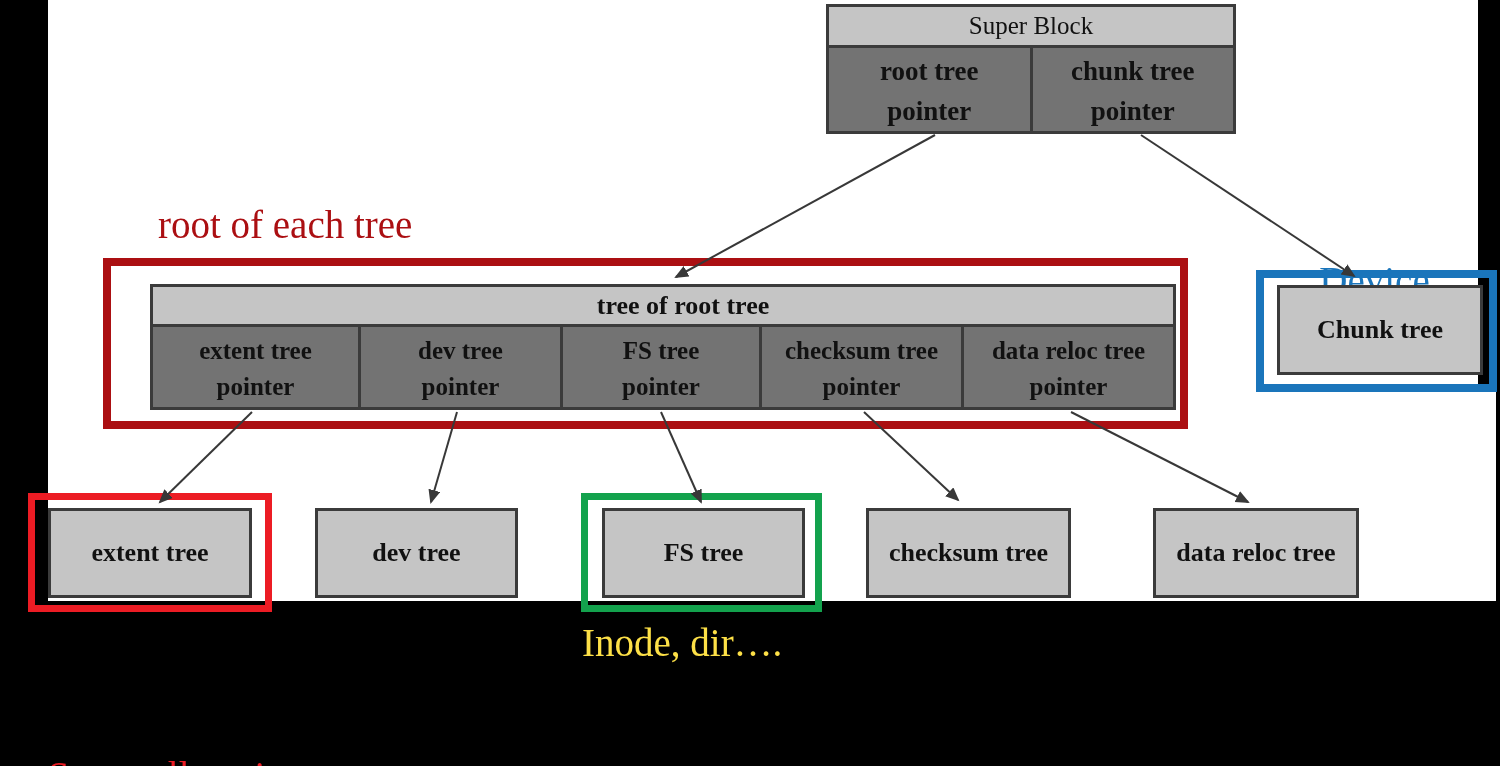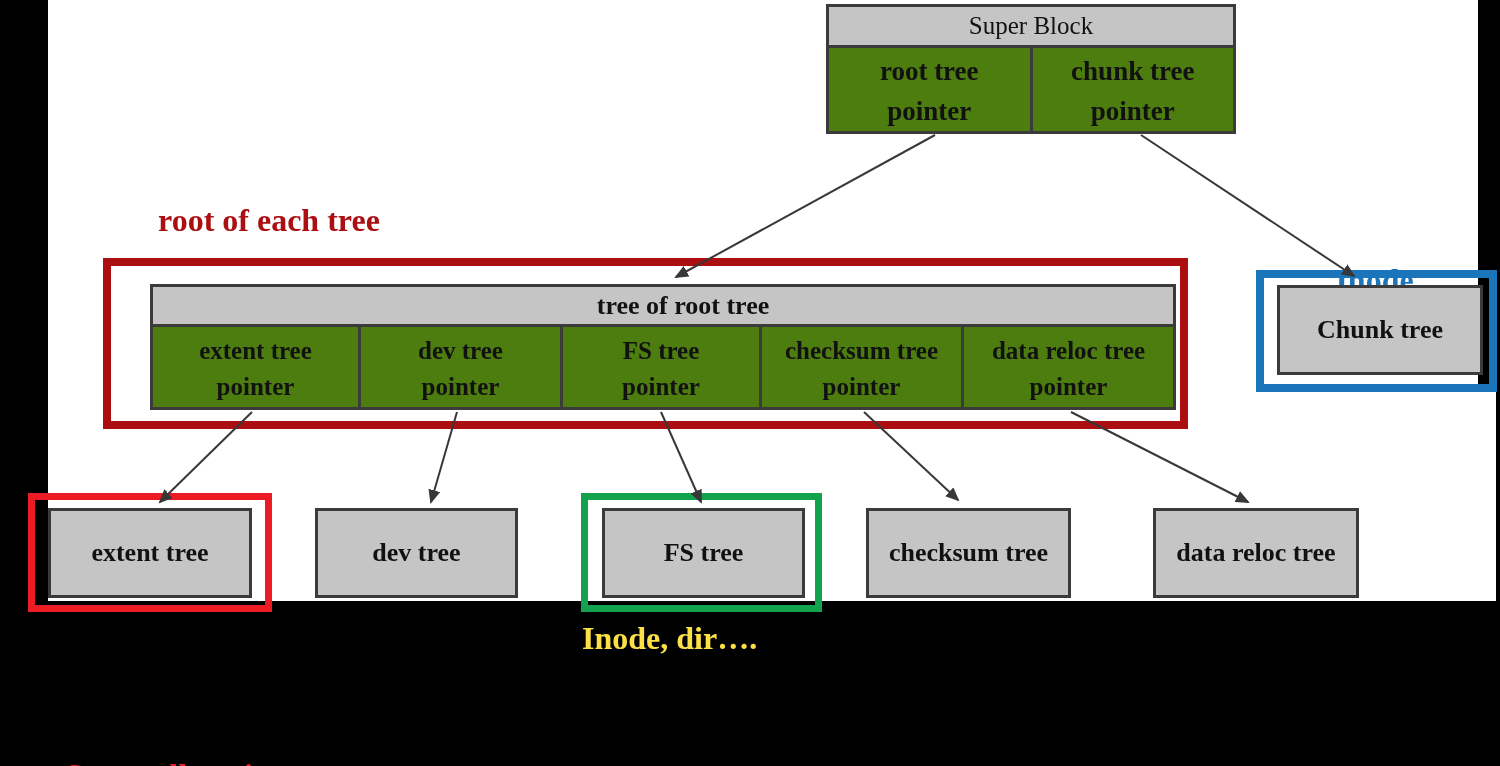--- a/index.html
+++ b/index.html
@@ -2,35 +2,35 @@
 <html><head>
 <meta charset="utf-8">
 <style>
   html,body{margin:0;padding:0;background:#000;}
   .stage{
     position:relative;width:1500px;height:766px;background:#000;overflow:hidden;
     font-family:"Liberation Serif","DejaVu Serif",serif;color:#111;
   }
   .white-area{position:absolute;background:#fff;}
   
-  .tbl{position:absolute;border:3px solid #3b3b3b;background:#4d7c0f;box-sizing:border-box;}
+  .tbl{position:absolute;border:3px solid #3b3b3b;background:#737373;box-sizing:border-box;}
   .tbl-header{background:#c5c5c5;border-bottom:3px solid #3b3b3b;display:flex;align-items:center;justify-content:center;
     font-weight:bold;font-size:26px;}
   .tbl-body{display:flex;font-family:Liberation Serif, serif;}
   .tbl-cell{display:flex;flex-direction:column;align-items:center;justify-content:center;
     font-weight:bold;font-size:25px;line-height:36px;text-align:center;box-sizing:border-box;}
   .tbl-cell + .tbl-cell{border-left:3px solid #3b3b3b;}
   .leaf{position:absolute;background:#c5c5c5;border:3px solid #3b3b3b;box-sizing:border-box;
     display:flex;align-items:center;justify-content:center;font-weight:bold;font-size:26px;}
   .hl{position:absolute;box-sizing:border-box;background:transparent;}
   .hl.darkred{border:8px solid #ab0f12;}
   .hl.red{border:7px solid #ec1c24;}
   .hl.green{border:7px solid #13a24d;}
   .hl.blue{border:8px solid #1a75bb;}
-  .ann{position:absolute;font-weight:bold;font-size:32px;white-space:pre;}
+  .ann{position:absolute;font-weight:normal;font-size:39px;white-space:pre;}
   .ann.darkred{color:#ab0f12;}
   .ann.red{color:#ec1c24;}
   .ann.green{color:#fde047;}
   .ann.blue{color:#1a75bb;}
   .center{text-align:center;}
   .arrows{position:absolute;left:0;top:0;pointer-events:none;}
   .sb-header{font-weight:normal;font-size:25px;}
   .sb-cell{font-size:27px;line-height:40px;}
 </style>
 </head>
@@ -79,21 +79,21 @@
         <span>pointer</span>
       </div>
       <div class="tbl-cell" style="flex:1;">
         <span>data reloc tree</span>
         <span>pointer</span>
       </div>
     </div>
   </div>
 
   <div class="ann blue center" style="left:1257px;top:163px;width:235px;line-height:47px;">
-    <div>Inode</div>
+    <div>Device</div>
   </div>
 
   <div class="hl blue" style="left:1256px;top:270px;width:241px;height:122px;"></div>
   <div class="leaf" style="left:1277px;top:285px;width:206px;height:90px;">Chunk tree</div>
 
   <div class="leaf" style="left:48px;top:508px;width:204px;height:90px;">extent tree</div>
   <div class="leaf" style="left:315px;top:508px;width:203px;height:90px;">dev tree</div>
   <div class="leaf" style="left:602px;top:508px;width:203px;height:90px;">FS tree</div>
   <div class="leaf" style="left:866px;top:508px;width:205px;height:90px;">checksum tree</div>
   <div class="leaf" style="left:1153px;top:508px;width:206px;height:90px;">data reloc tree</div>

